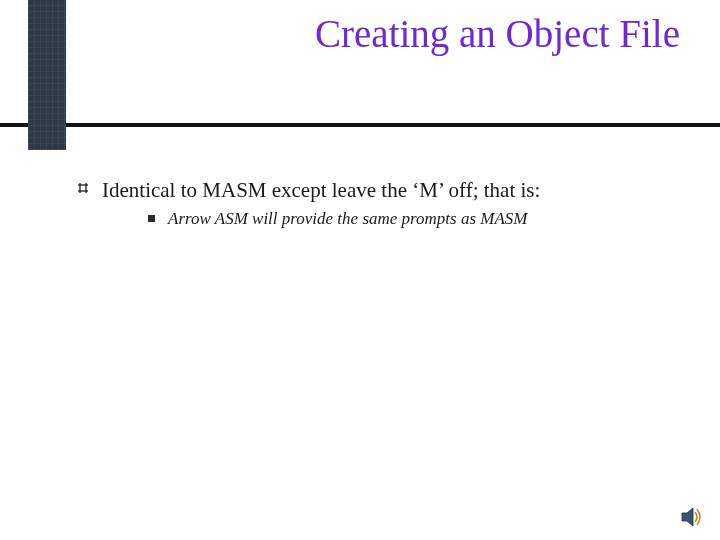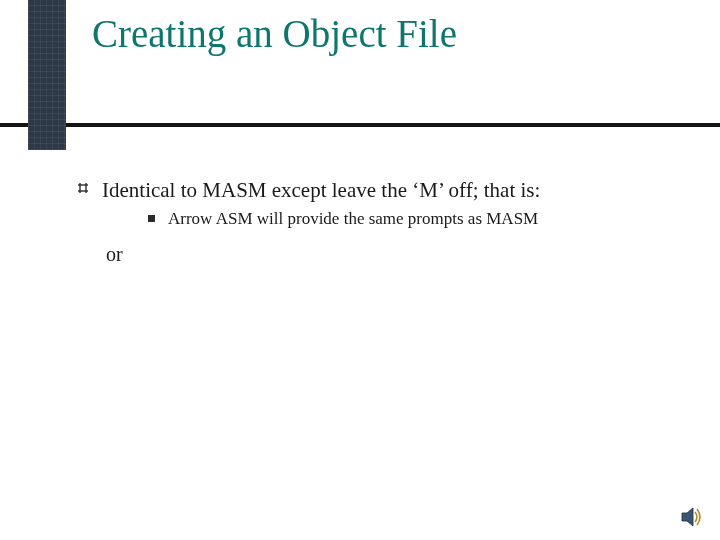--- a/index.html
+++ b/index.html
@@ -34,22 +34,23 @@
   .title-wrap {
     position: absolute;
     top: 12px;
     left: 92px;
     right: 40px;
     z-index: 2;
   }
   .title {
     font-size: 39px;
     line-height: 1.15;
-    color: #0f766e;
+    color: #6d28d9;
     font-weight: 400;
+    text-align: right;
   }
   .hr {
     position: absolute;
     left: 0;
     right: 0;
     top: 123px;
     height: 4px;
     background: #141414;
     z-index: 0;
   }
@@ -86,20 +87,21 @@
     top: 8px;
     width: 9px;
     height: 9px;
     background: #2b2b2b;
   }
   .l3 {
     position: relative;
     padding-left: 92px;
     margin-bottom: 14px;
     font-size: 17px;
+    font-style: italic;
   }
   .l3::before {
     content: "";
     position: absolute;
     left: 72px;
     top: 6px;
     width: 7px;
     height: 7px;
     background: #2b2b2b;
   }
@@ -142,23 +144,20 @@
         </svg>
       </span>
       <span>Identical to MASM except leave the ‘M’ off;  that is:</span>
     </div>
 
 
     <div class="l3">
       <span>Arrow ASM will provide the same prompts as MASM</span>
     </div>
 
-    <div class="or-line">
-      <span>or</span>
-    </div>
 
 
   </div>
 
   <div class="sound-icon">
     <svg viewBox="0 0 24 22" width="24" height="22">
       <polygon points="2,7 7,7 13,2 13,20 7,15 2,15" fill="#3a5570" stroke="#1f2e3d" stroke-width="0.8"></polygon>
       <path d="M15 6 Q19 11 15 16" fill="none" stroke="#b88b2a" stroke-width="1.6"></path>
       <path d="M17 3 Q23 11 17 19" fill="none" stroke="#b88b2a" stroke-width="1.6"></path>
     </svg>

